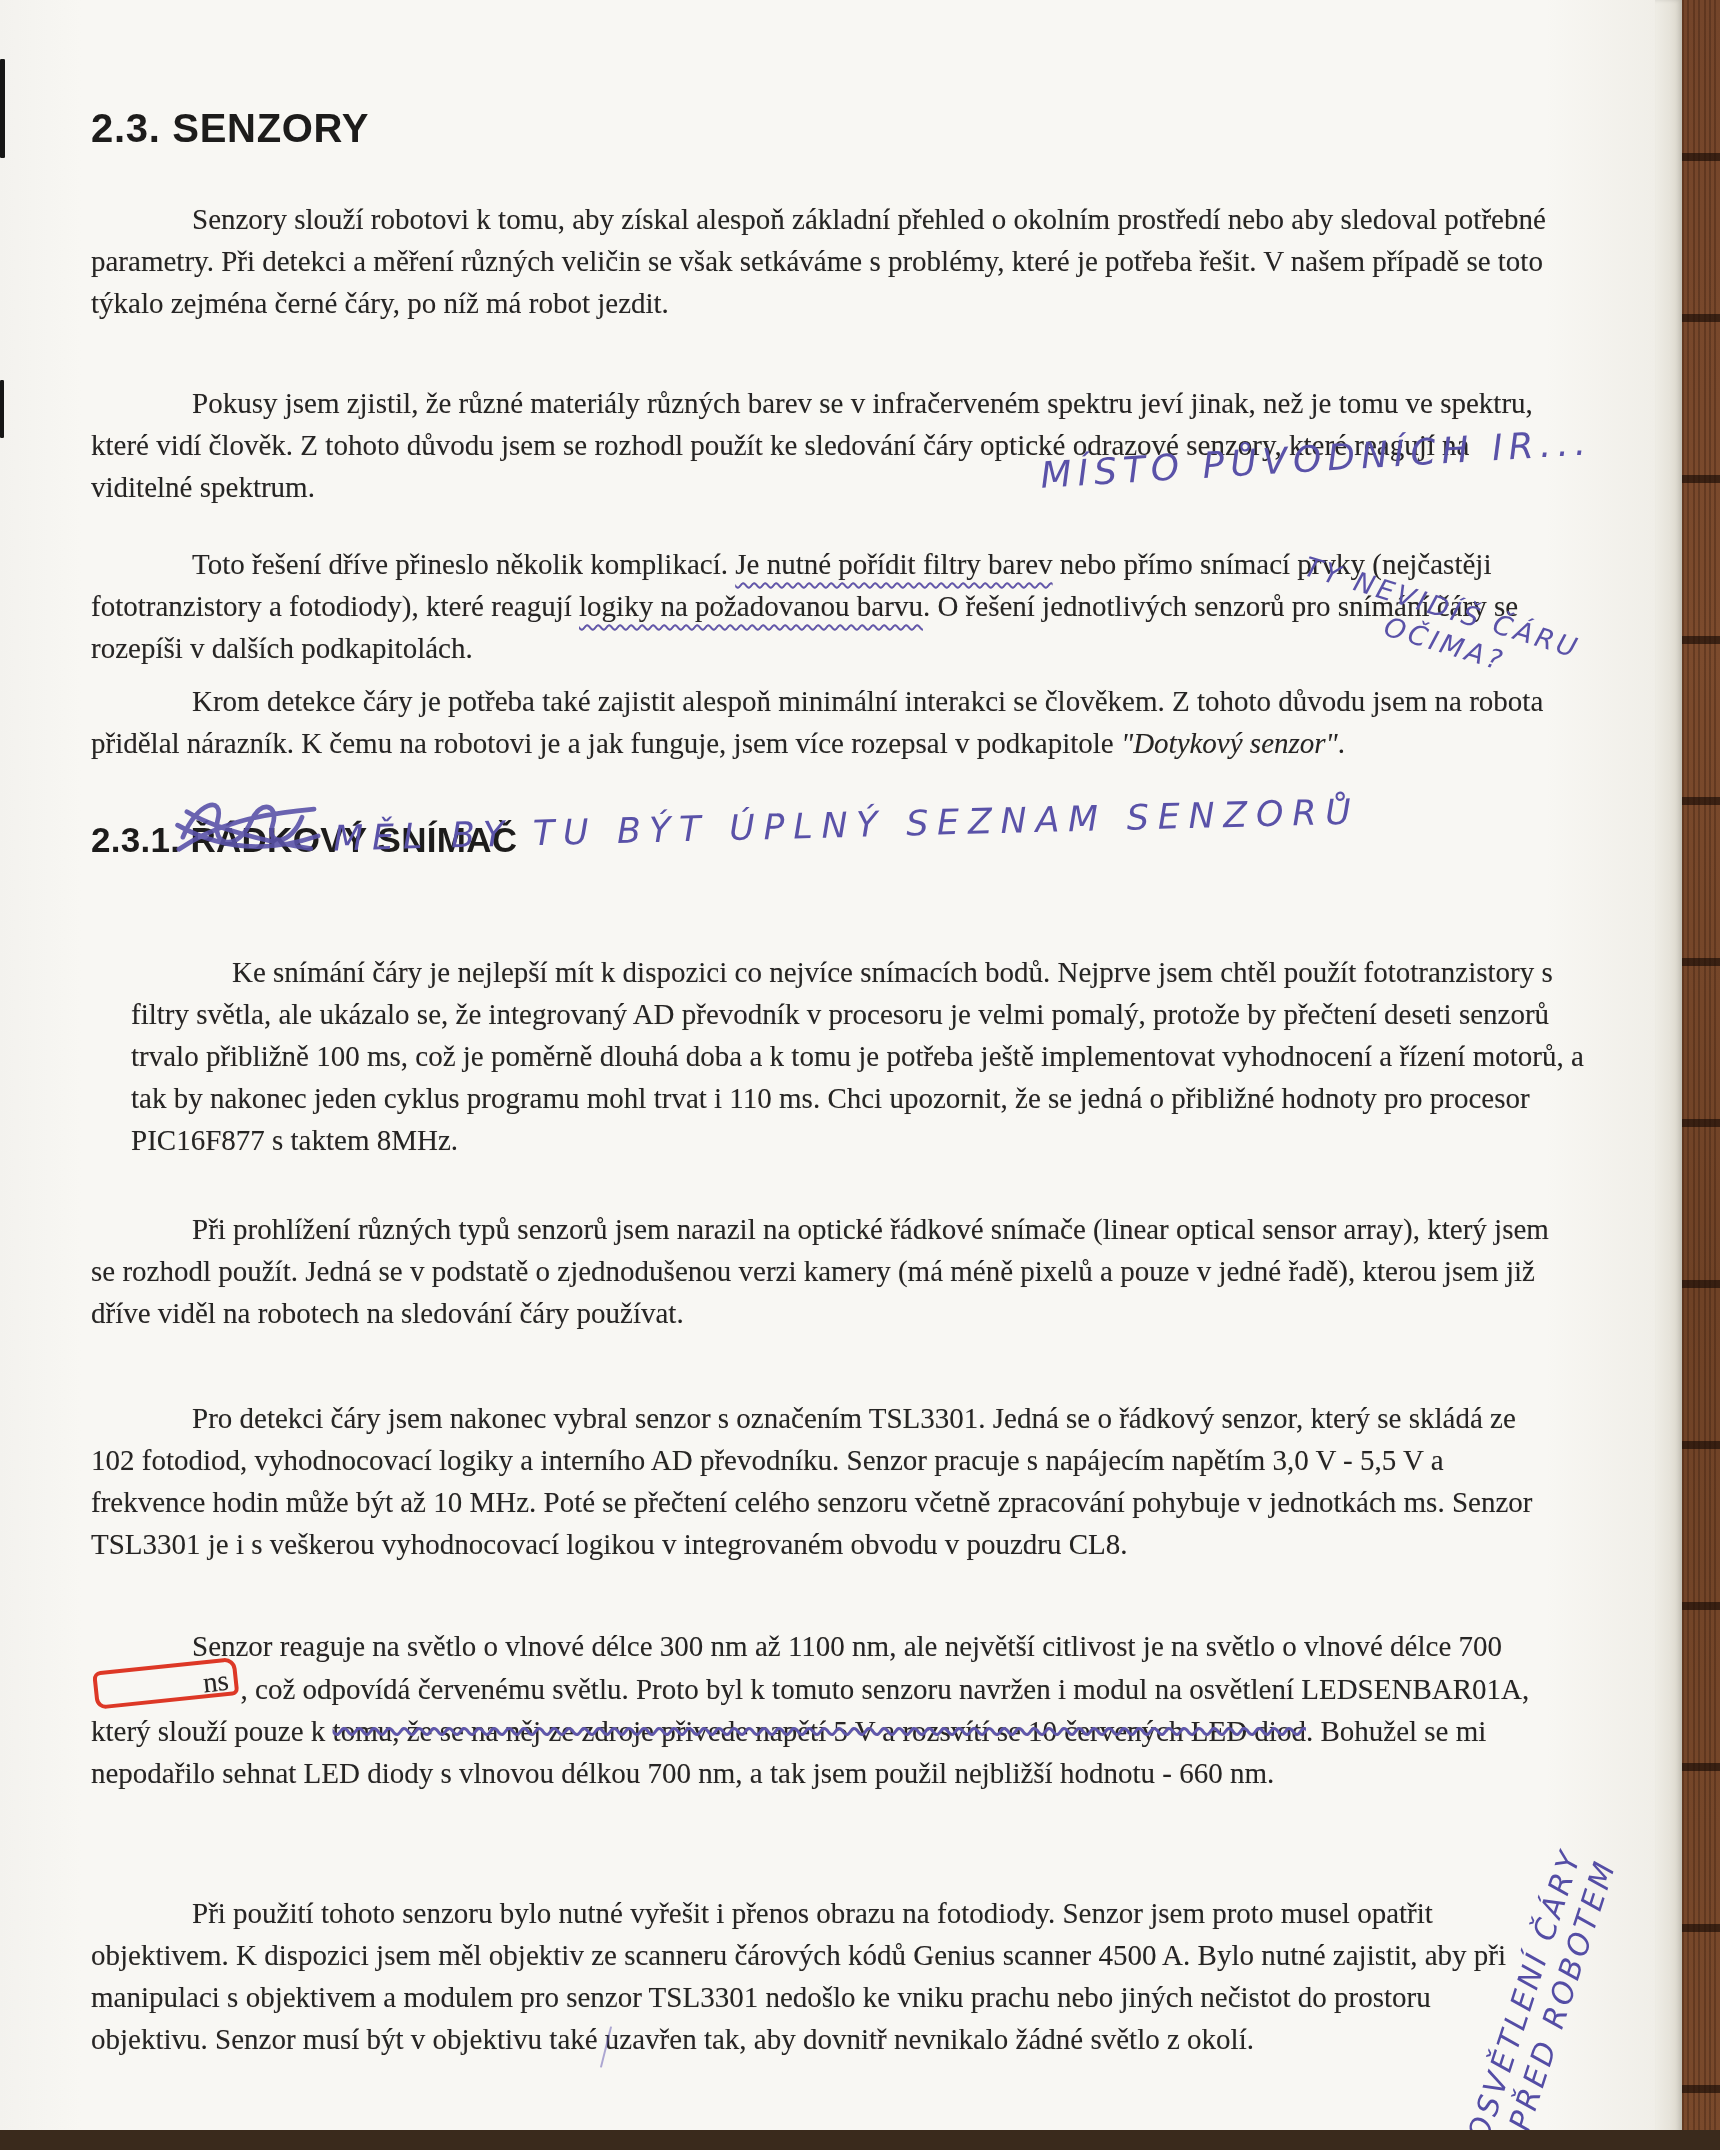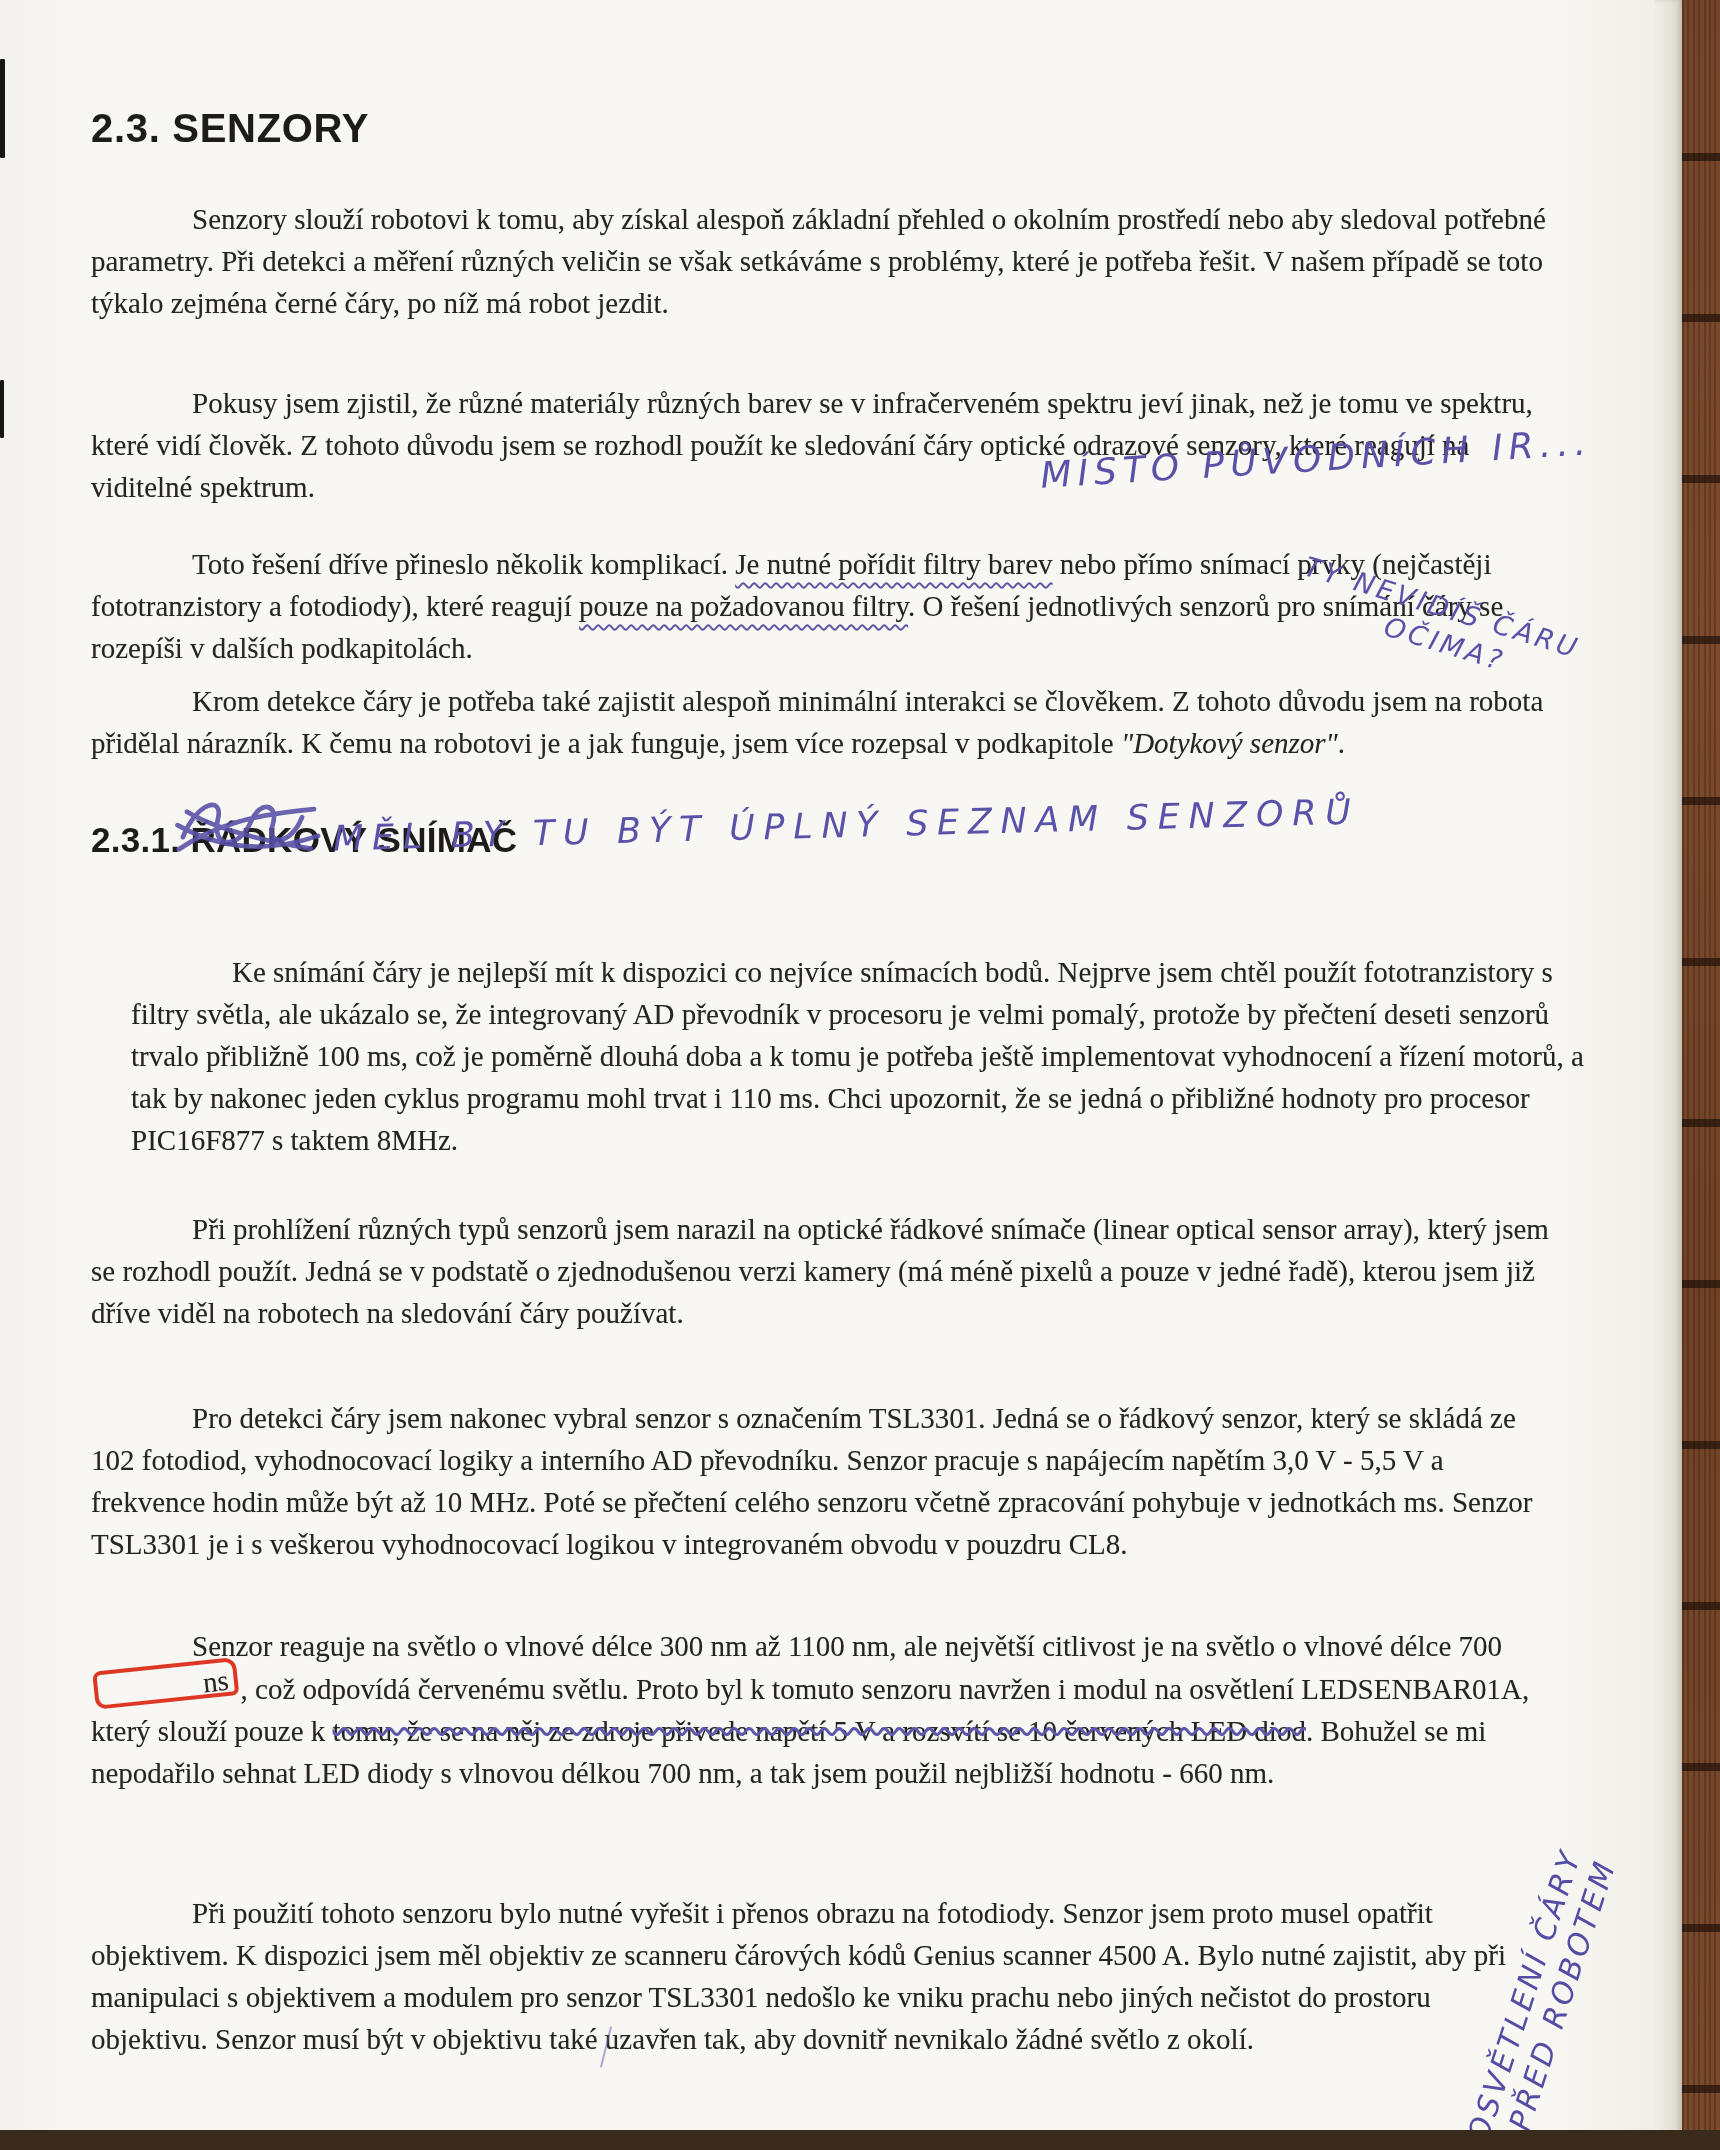--- a/index.html
+++ b/index.html
@@ -74,21 +74,21 @@
   <div class="wood"></div>
   <div class="scan-artifact artifact-1"></div>
   <div class="scan-artifact artifact-2"></div>
 
   <div class="h1">2.3. SENZORY</div>
 
   <p class="para p2">Pokusy jsem zjistil, že různé materiály různých barev se v infračerveném spektru jeví jinak, než je tomu ve spektru, které vidí člověk. Z tohoto důvodu jsem se rozhodl použít ke sledování čáry optické odrazové senzory, které reagují na viditelné spektrum.</p>
 
   <p class="para p1">Senzory slouží robotovi k tomu, aby získal alespoň základní přehled o okolním prostředí nebo aby sledoval potřebné parametry. Při detekci a měření různých veličin se však setkáváme s problémy, které je potřeba řešit. V našem případě se toto týkalo zejména černé čáry, po níž má robot jezdit.</p>
 
-  <p class="para p3"><span>Toto řešení dříve přineslo několik komplikací. </span><span class="u-wavy">Je nutné pořídit filtry barev</span><span> nebo přímo snímací prvky (nejčastěji fototranzistory a fotodiody), které reagují </span><span class="u-wavy">pouze na požadovanou filtry</span><span>. O řešení jednotlivých senzorů pro snímání čáry se rozepíši v dalších podkapitolách.</span></p>
+  <p class="para p3"><span>Toto řešení dříve přineslo několik komplikací. </span><span class="u-wavy">Je nutné pořídit filtry barev</span><span> nebo přímo snímací prvky (nejčastěji fototranzistory a fotodiody), které reagují </span><span class="u-wavy">logiky na požadovanou barvu</span><span>. O řešení jednotlivých senzorů pro snímání čáry se rozepíši v dalších podkapitolách.</span></p>
 
   <p class="para p4"><span>Krom detekce čáry je potřeba také zajistit alespoň minimální interakci se člověkem. Z tohoto důvodu jsem na robota přidělal nárazník. K čemu na robotovi je a jak funguje, jsem více rozepsal v podkapitole </span><span class="quote-italic">"Dotykový senzor"</span><span>.</span></p>
 
   <div class="h2">2.3.1. ŘÁDKOVÝ SNÍMAČ</div>
 
   <p class="para p5">Ke snímání čáry je nejlepší mít k dispozici co nejvíce snímacích bodů. Nejprve jsem chtěl použít fototranzistory s filtry světla, ale ukázalo se, že integrovaný AD převodník v procesoru je velmi pomalý, protože by přečtení deseti senzorů trvalo přibližně 100 ms, což je poměrně dlouhá doba a k tomu je potřeba ještě implementovat vyhodnocení a řízení motorů, a tak by nakonec jeden cyklus programu mohl trvat i 110 ms. Chci upozornit, že se jedná o přibližné hodnoty pro procesor PIC16F877 s taktem 8MHz.</p>
 
   <p class="para p6">Při prohlížení různých typů senzorů jsem narazil na optické řádkové snímače (linear optical sensor array), který jsem se rozhodl použít. Jedná se v podstatě o zjednodušenou verzi kamery (má méně pixelů a pouze v jedné řadě), kterou jsem již dříve viděl na robotech na sledování čáry používat.</p>
 
   <p class="para p7">Pro detekci čáry jsem nakonec vybral senzor s označením TSL3301. Jedná se o řádkový senzor, který se skládá ze 102 fotodiod, vyhodnocovací logiky a interního AD převodníku. Senzor pracuje s napájecím napětím 3,0 V - 5,5 V a frekvence hodin může být až  10 MHz. Poté se přečtení celého senzoru včetně zpracování pohybuje v jednotkách ms. Senzor TSL3301 je i s veškerou vyhodnocovací logikou v integrovaném obvodu v pouzdru CL8.</p>

